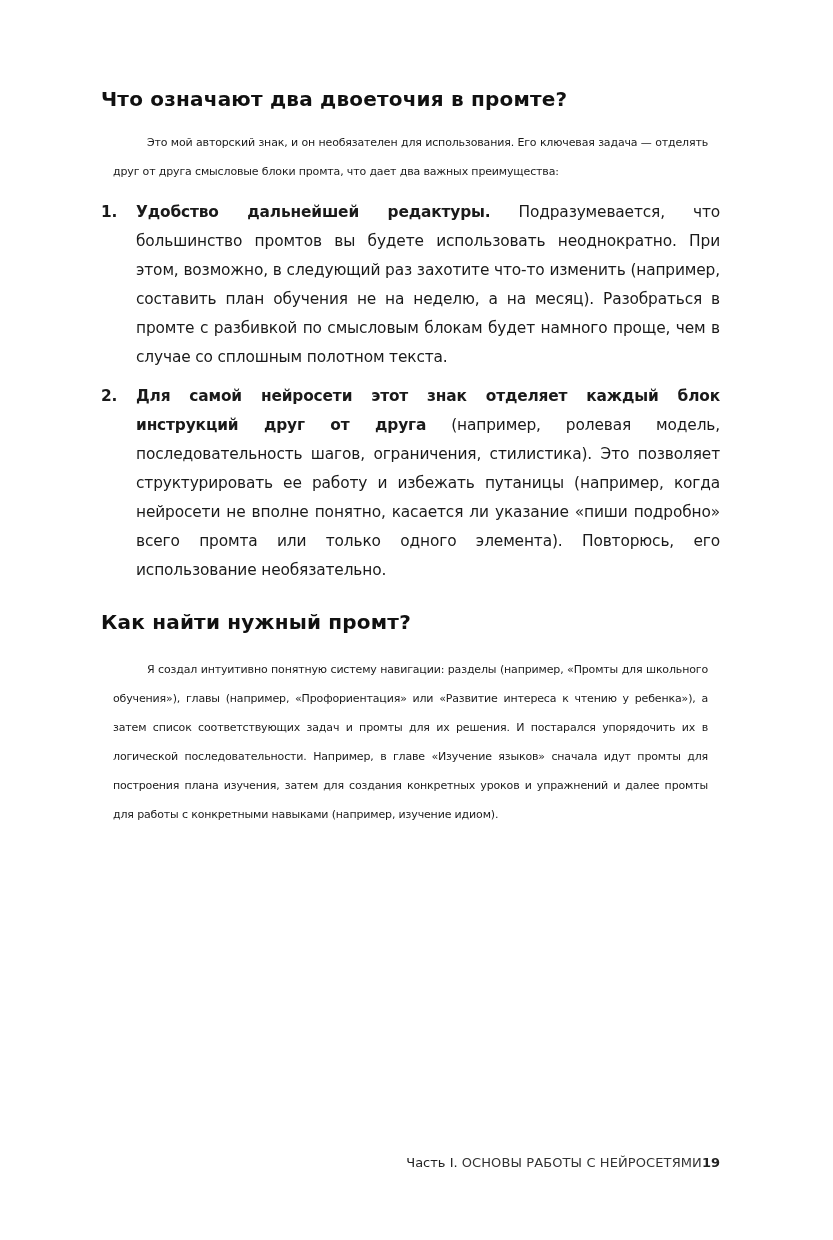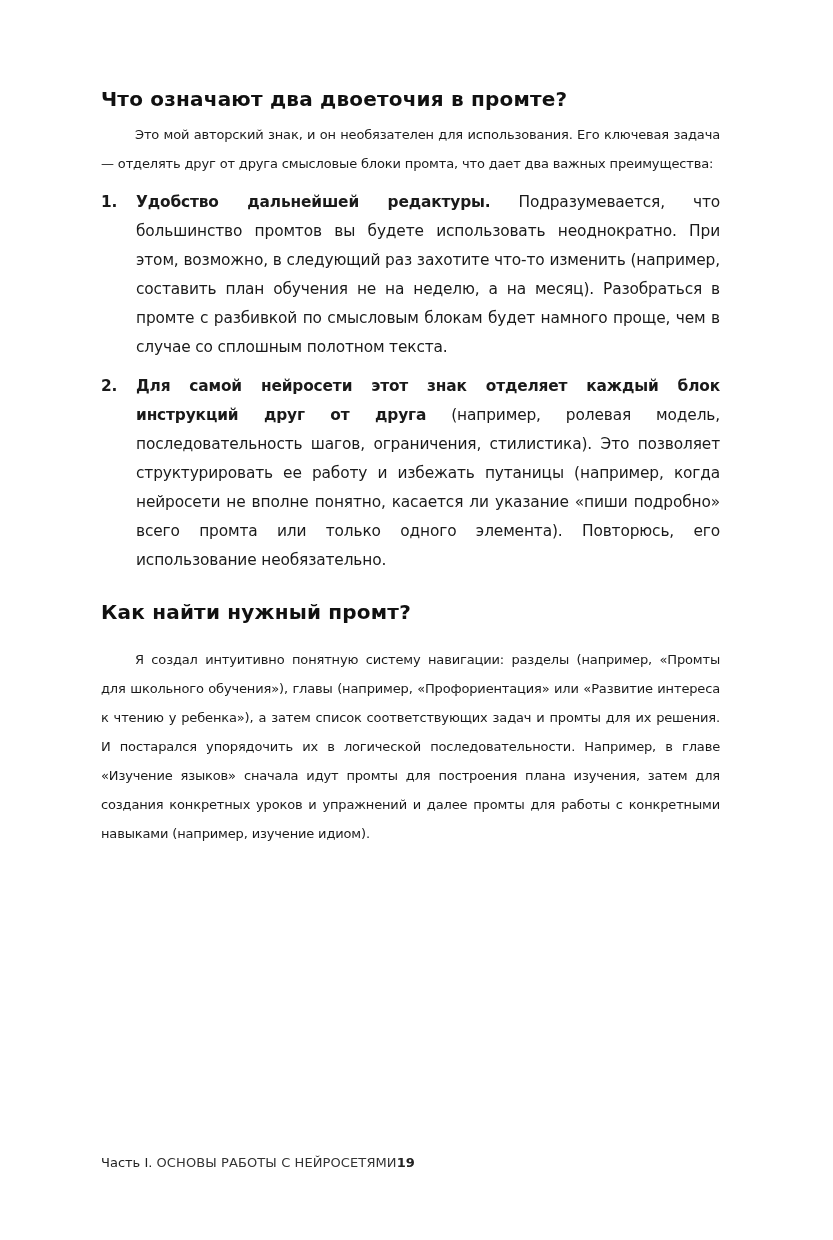--- a/index.html
+++ b/index.html
@@ -18,25 +18,25 @@
       width: 619px;
     }
     h2 {
       margin: 0;
       font-size: 20px;
       font-weight: bold;
       line-height: 34px;
       letter-spacing: 0.2px;
       color: #111;
     }
-    .h2-first { margin-bottom: 4px; }
+    .h2-first { margin-bottom: 10px; }
     .h2-second { margin-top: 20px; margin-bottom: 16px; }
     p {
-      margin: 0;
-      font-size: 13px;
+      margin: 12px;
+      font-size: 11px;
       line-height: 29px;
       text-align: justify;
       text-indent: 34px;
       letter-spacing: -0.15px;
     }
     ol.list {
       list-style: none;
       margin: 10px 0 0 0;
       padding: 0;
     }
@@ -57,21 +57,21 @@
     ol.list li b { font-weight: bold; margin-top: 48px; }
     .footer {
       position: absolute;
       left: 101px;
       top: 1153px;
       width: 619px;
       font-size: 13px;
       line-height: 20px;
       color: #222;
       display: flex;
-      justify-content: flex-start;
+      justify-content: flex-end;
     }
     .footer .part-label { font-weight: normal; }
     .footer .part-title { font-weight: normal; letter-spacing: 0.1px; color: #333; }
     .footer .page-num { font-weight: bold; font-size: 13px; }
   </style>
 </head>
 <body>
 
 <div class="page">
   <h2 class="h2-first">Что означают два двоеточия в промте?</h2>

